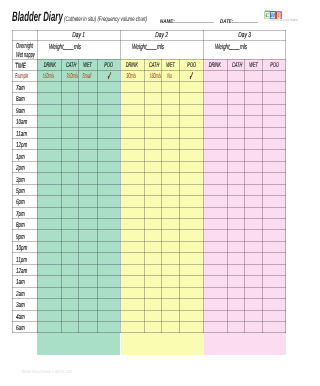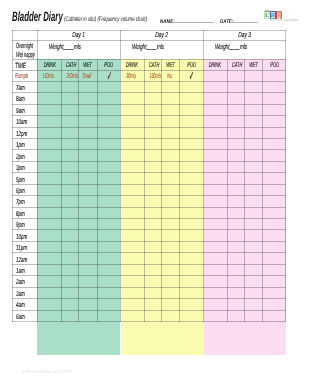--- a/index.html
+++ b/index.html
@@ -229,20 +229,35 @@
           <td class="y"></td>
           <td class="y"></td>
           <td class="y"></td>
           <td class="y"></td>
           <td class="p"></td>
           <td class="p"></td>
           <td class="p"></td>
           <td class="p"></td>
         </tr>
         <tr class="rBody">
+          <td class="w tlab"><span class="cl">11am</span></td>
+          <td class="g"></td>
+          <td class="g"></td>
+          <td class="g"></td>
+          <td class="g"></td>
+          <td class="y"></td>
+          <td class="y"></td>
+          <td class="y"></td>
+          <td class="y"></td>
+          <td class="p"></td>
+          <td class="p"></td>
+          <td class="p"></td>
+          <td class="p"></td>
+        </tr>
+        <tr class="rBody">
           <td class="w tlab"><span class="cl">12pm</span></td>
           <td class="g"></td>
           <td class="g"></td>
           <td class="g"></td>
           <td class="g"></td>
           <td class="y"></td>
           <td class="y"></td>
           <td class="y"></td>
           <td class="y"></td>
           <td class="p"></td>

